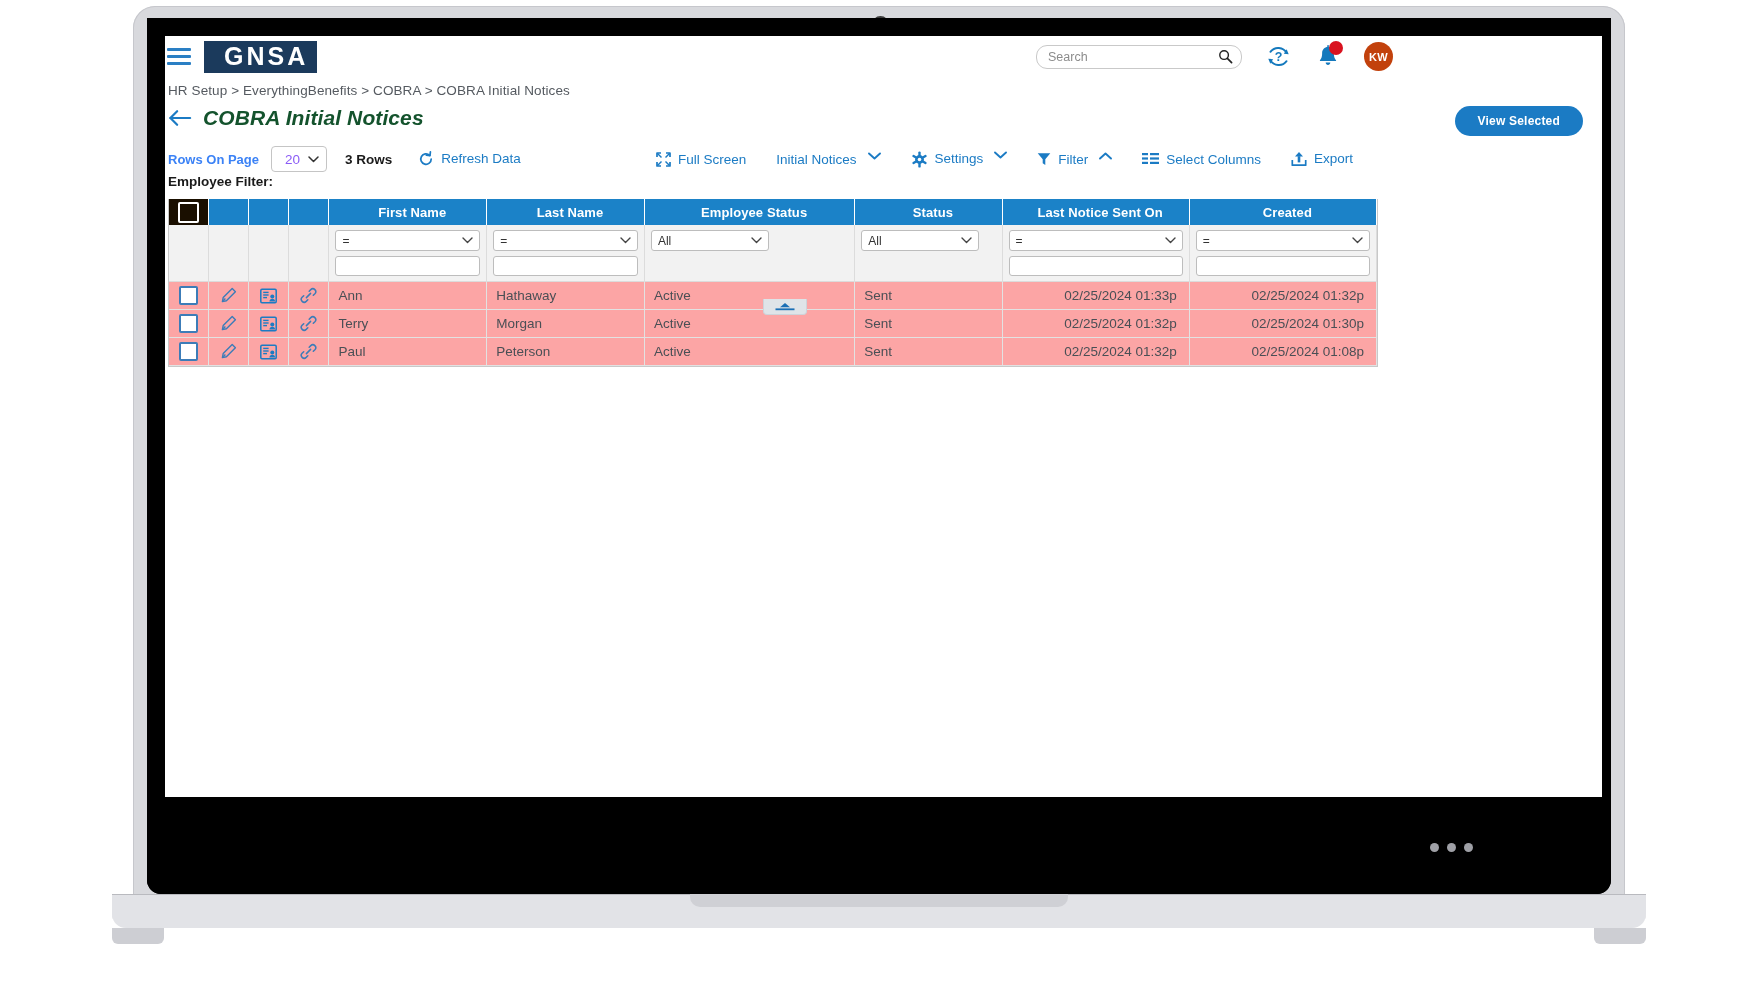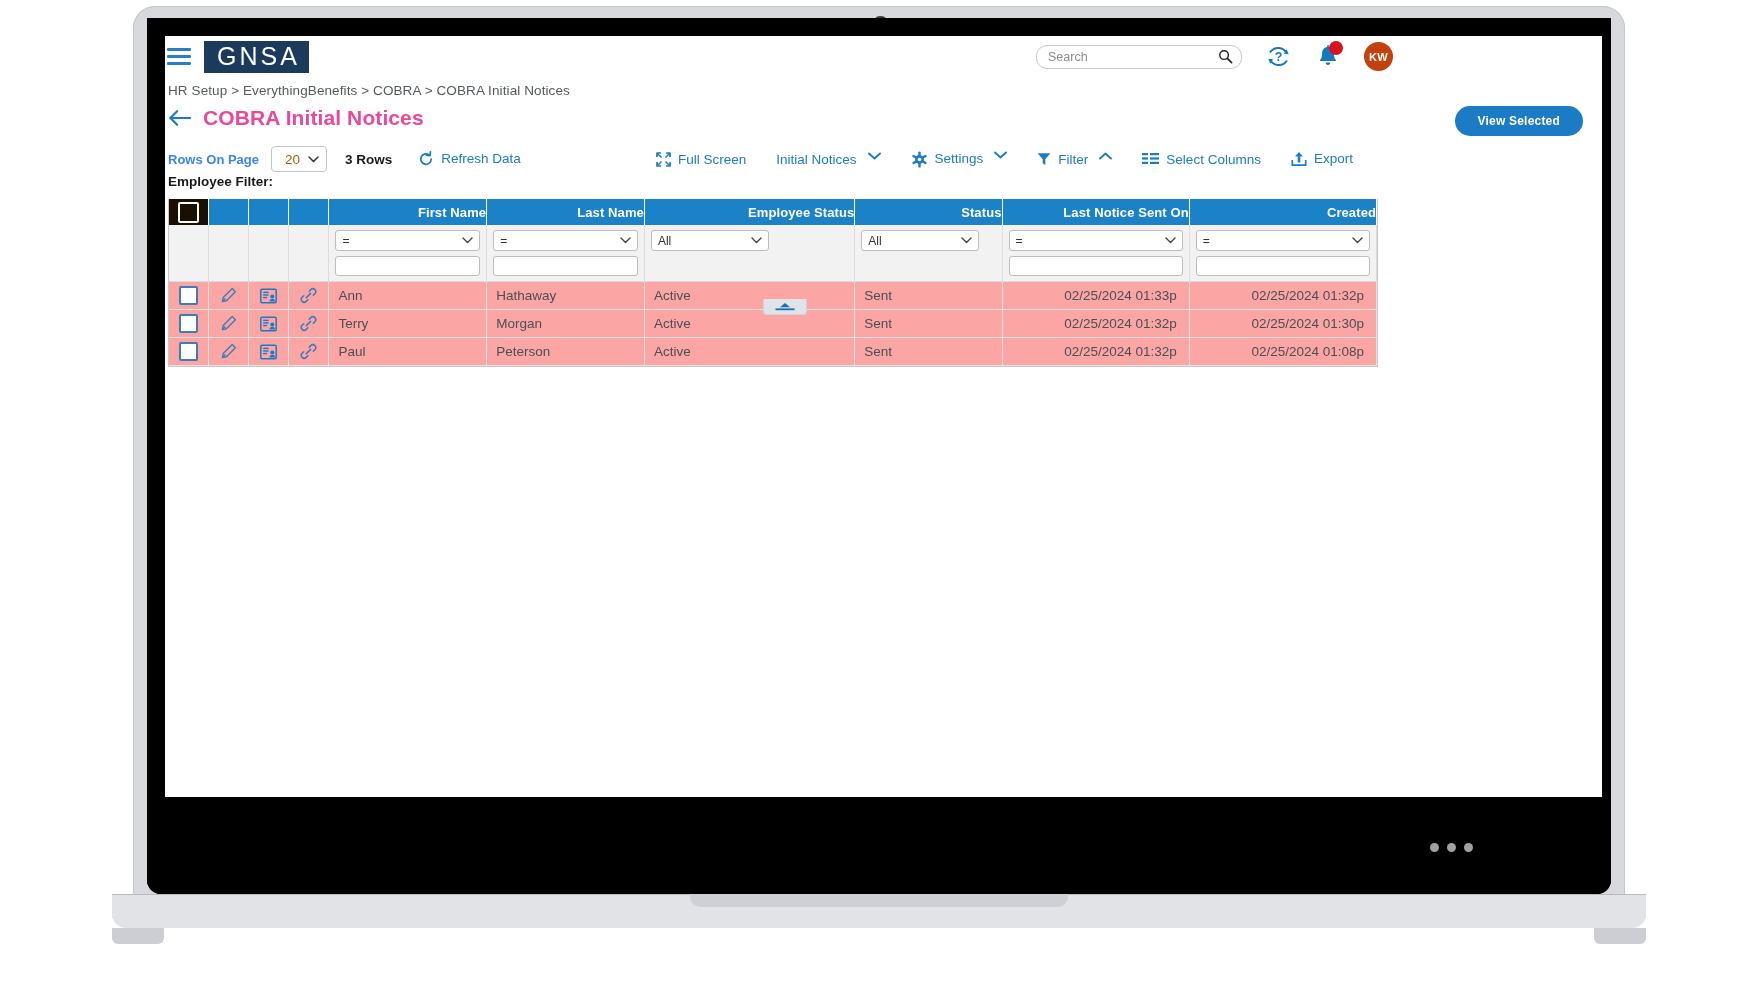--- a/index.html
+++ b/index.html
@@ -136,24 +136,24 @@
   }
   .hamburger i:nth-child(1) { width: 24px; }
   .hamburger i:nth-child(2) { width: 24px; }
   .hamburger i:nth-child(3) { width: 24px; }
 
   .logo {
     position: absolute;
     left: 48px; top: 5px;
     background: #1b3a5c;
     color: #ffffff;
-    font-weight: normal;
+    font-weight: bold;
     font-size: 25px;
     letter-spacing: 3px;
-    padding: 2px 9px 4px 13px;
+    padding: 2px 9px 4px 20px;
     line-height: 26px;
     font-family: "Liberation Sans", sans-serif;
   }
 
   .search-wrap {
     position: absolute;
     left: 880px; top: 9px;
     width: 204px; height: 22px;
     border: 1px solid #c9c9c9;
     border-radius: 11px;
@@ -231,22 +231,23 @@
     align-items: center;
     gap: 10px;
   }
   .back-arrow {
     width: 25px; height: 22px;
     cursor: pointer;
   }
   .page-title {
     font-size: 21px;
     font-weight: bold;
-    color: #ec4899;
+    color: #14532d;
     letter-spacing: 0.1px;
+    font-style: italic;
   }
   .view-selected-btn {
     position: absolute;
     right: 19px; top: 70px;
     background: #1b7bc4;
     color: #ffffff;
     font-size: 12px;
     font-weight: bold;
     padding: 8px 23px;
     border: none;
@@ -275,21 +276,21 @@
     border: 1px solid #c5c5c5;
     border-radius: 4px;
     background: #fff;
     height: 24px;
     display: flex;
     align-items: center;
     padding: 0 7px 0 13px;
     gap: 8px;
     cursor: pointer;
     font-size: 13.5px;
-    color: #a16207;
+    color: #8b5cf6;
   }
   .rows-count {
     margin-left: 18px;
     font-size: 13.5px;
     font-weight: bold;
     color: #1a1a1a;
   }
   .tb-link {
     display: flex;
     gap: 7px;
@@ -336,21 +337,21 @@
     border-collapse: collapse;
     width: 1208px;
     table-layout: fixed;
     font-size: 13px;
   }
   table.dg th {
     background: #1b82c8;
     color: #ffffff;
     font-size: 13px;
     font-weight: bold;
-    text-align: right;
+    text-align: center;
     height: 26px;
     padding: 0 0 0 9px;
     border-right: 1px solid #ffffff;
     letter-spacing: 0.1px;
     white-space: nowrap;
     overflow: hidden;
   }
   table.dg th.icon-col { padding: 0; }
   table.dg th.select-col {
     background: #1a0f00;

